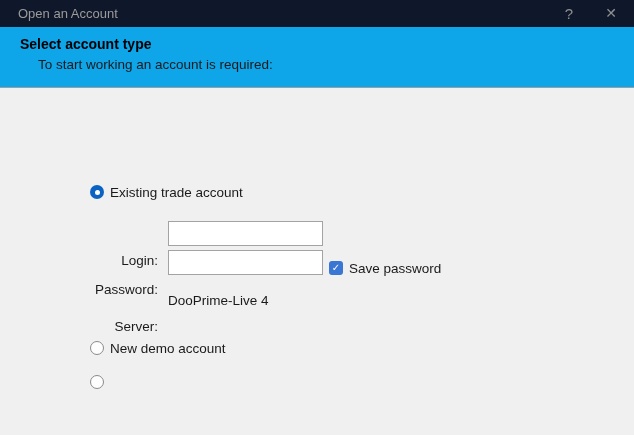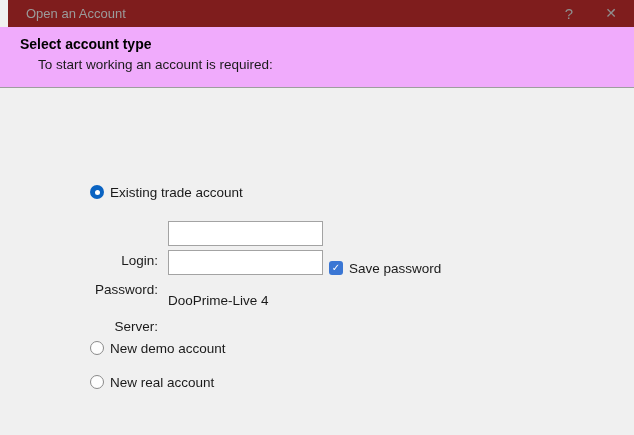--- a/index.html
+++ b/index.html
@@ -9,41 +9,41 @@
     font-family: "Liberation Sans", "DejaVu Sans", sans-serif;
     font-size: 13.5px;
     color: #1a1a1a;
     position: relative;
     overflow: hidden;
   }
   .window { position: absolute; inset: 0; }
 
   
   .titlebar {
-    position: absolute; top: 0; left: 8px; right: 0; height: 27px;
-    background: #7f1d1d;
+    position: absolute; top: 0; left: 0; right: 0; height: 27px;
+    background: #0f172a;
   }
   .titlebar-title {
     position: absolute; left: 18px; top: 6px;
     font-size: 13px; color: #9b9b9b;
   }
   .tb-btn {
     position: absolute; top: 0; width: 30px; height: 27px;
     background: transparent; border: none; padding: 0;
     color: #8f8f8f; font-size: 15px; line-height: 27px;
     font-family: "Liberation Sans", sans-serif;
     cursor: default; text-align: center;
   }
   .tb-help { right: 50px; }
   .tb-close { right: 8px; font-size: 14px; }
 
   
   .header {
     position: absolute; top: 27px; left: 0; right: 0; height: 60px;
-    background: #f0abfc;
+    background: #0ea5e9;
     border-bottom: 1px solid #9e9e9e;
   }
   .header-title {
     position: absolute; left: 20px; top: 9px;
     font-size: 14px; font-weight: bold; color: #000;
   }
   .header-subtitle {
     position: absolute; left: 38px; top: 30px;
     font-size: 13.5px; color: #1a1a1a; text-align: right;
   }
@@ -135,16 +135,15 @@
   <div class="field-label lbl-server">Server:</div>
   <div class="server-value">DooPrime-Live 4</div>
 
   <div class="row row-demo">
     <span class="radio unchecked"></span>
     <span>New demo account</span>
   </div>
 
   <div class="row row-real">
     <span class="radio unchecked"></span>
-    <span>New real account</span>
   </div>
 
 </div>
 
 </body></html>

